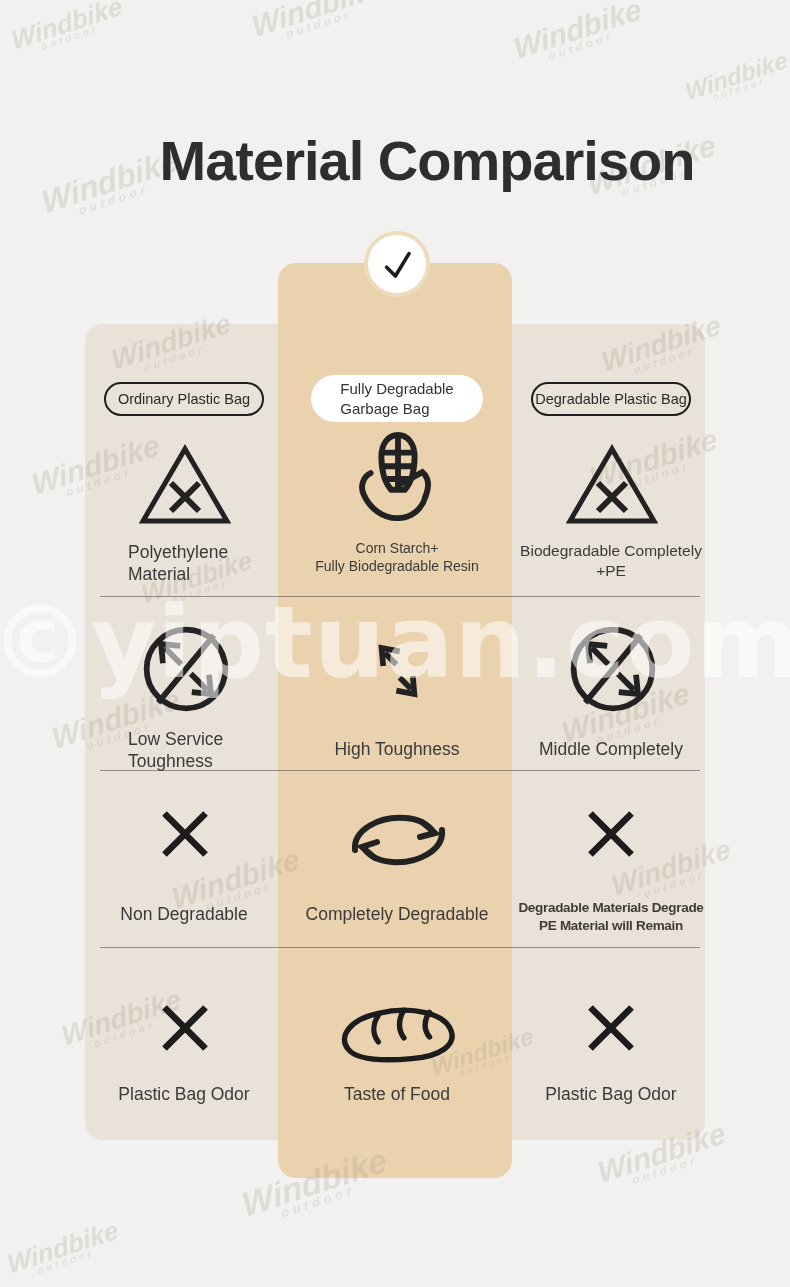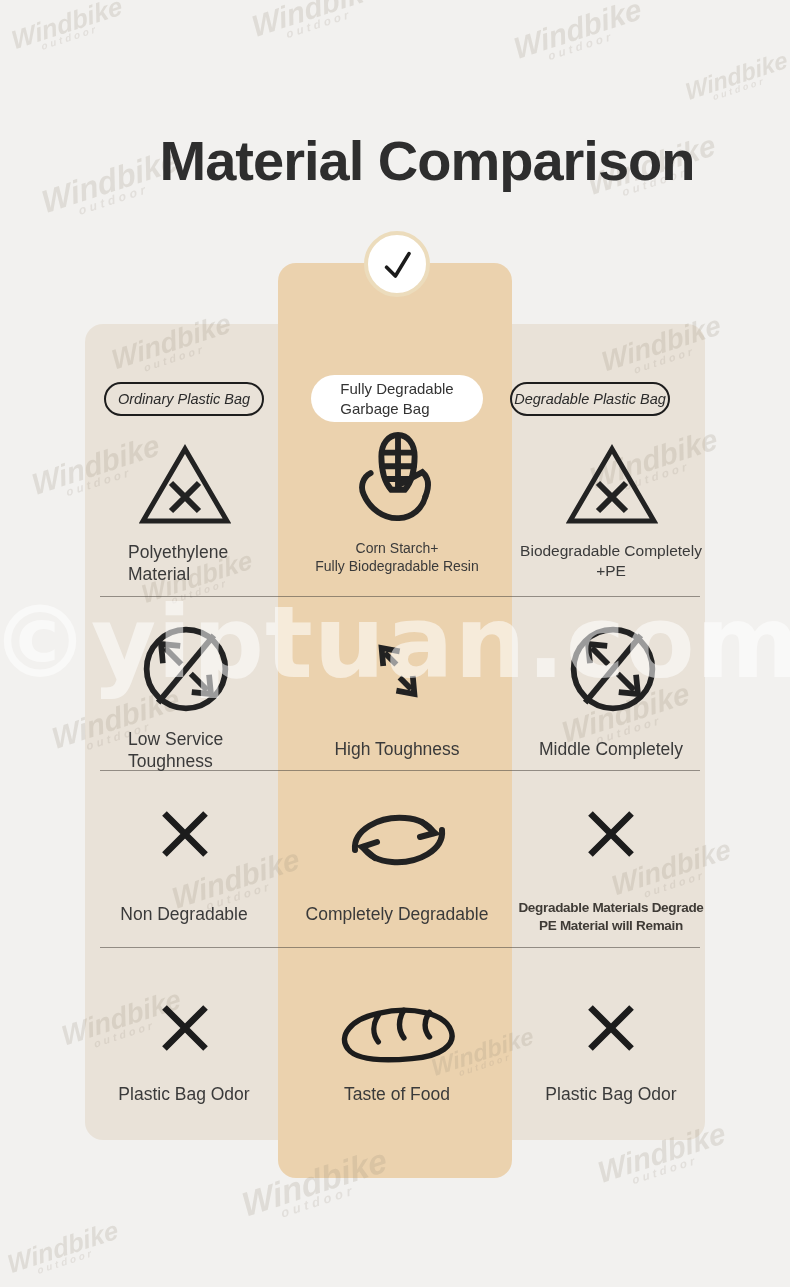--- a/index.html
+++ b/index.html
@@ -22,24 +22,24 @@
   }
   .check-badge{
     position:absolute;left:364px;top:231px;width:58px;height:58px;
     background:#ffffff;border:4px solid #ecdcbc;border-radius:50%;
     display:flex;align-items:center;justify-content:center;z-index:3;
   }
   .pill{
     position:absolute;height:34px;border:2px solid #1d1d1d;border-radius:19px;
     display:flex;align-items:center;justify-content:center;
     font-size:14.5px;color:#2a2a2a;box-sizing:border-box;z-index:3;
-    background:transparent;white-space:nowrap;font-style:italic;
+    background:transparent;white-space:nowrap;
   }
   .pill-left{left:104px;top:382px;width:160px;}
-  .pill-right{left:510px;top:382px;width:160px;}
+  .pill-right{left:531px;top:382px;width:160px;}
   .pill-mid{
     position:absolute;left:311px;top:375px;width:172px;height:47px;
     background:#ffffff;border:none;border-radius:24px;
     display:flex;align-items:center;justify-content:center;
     font-size:15px;line-height:1.32;color:#333;text-align:left;
     white-space:pre-line;z-index:3;
   }
   .ic{position:absolute;z-index:3;line-height:0;}
   .lab{
     position:absolute;color:#3a3a3a;font-size:17.5px;line-height:1.28;

